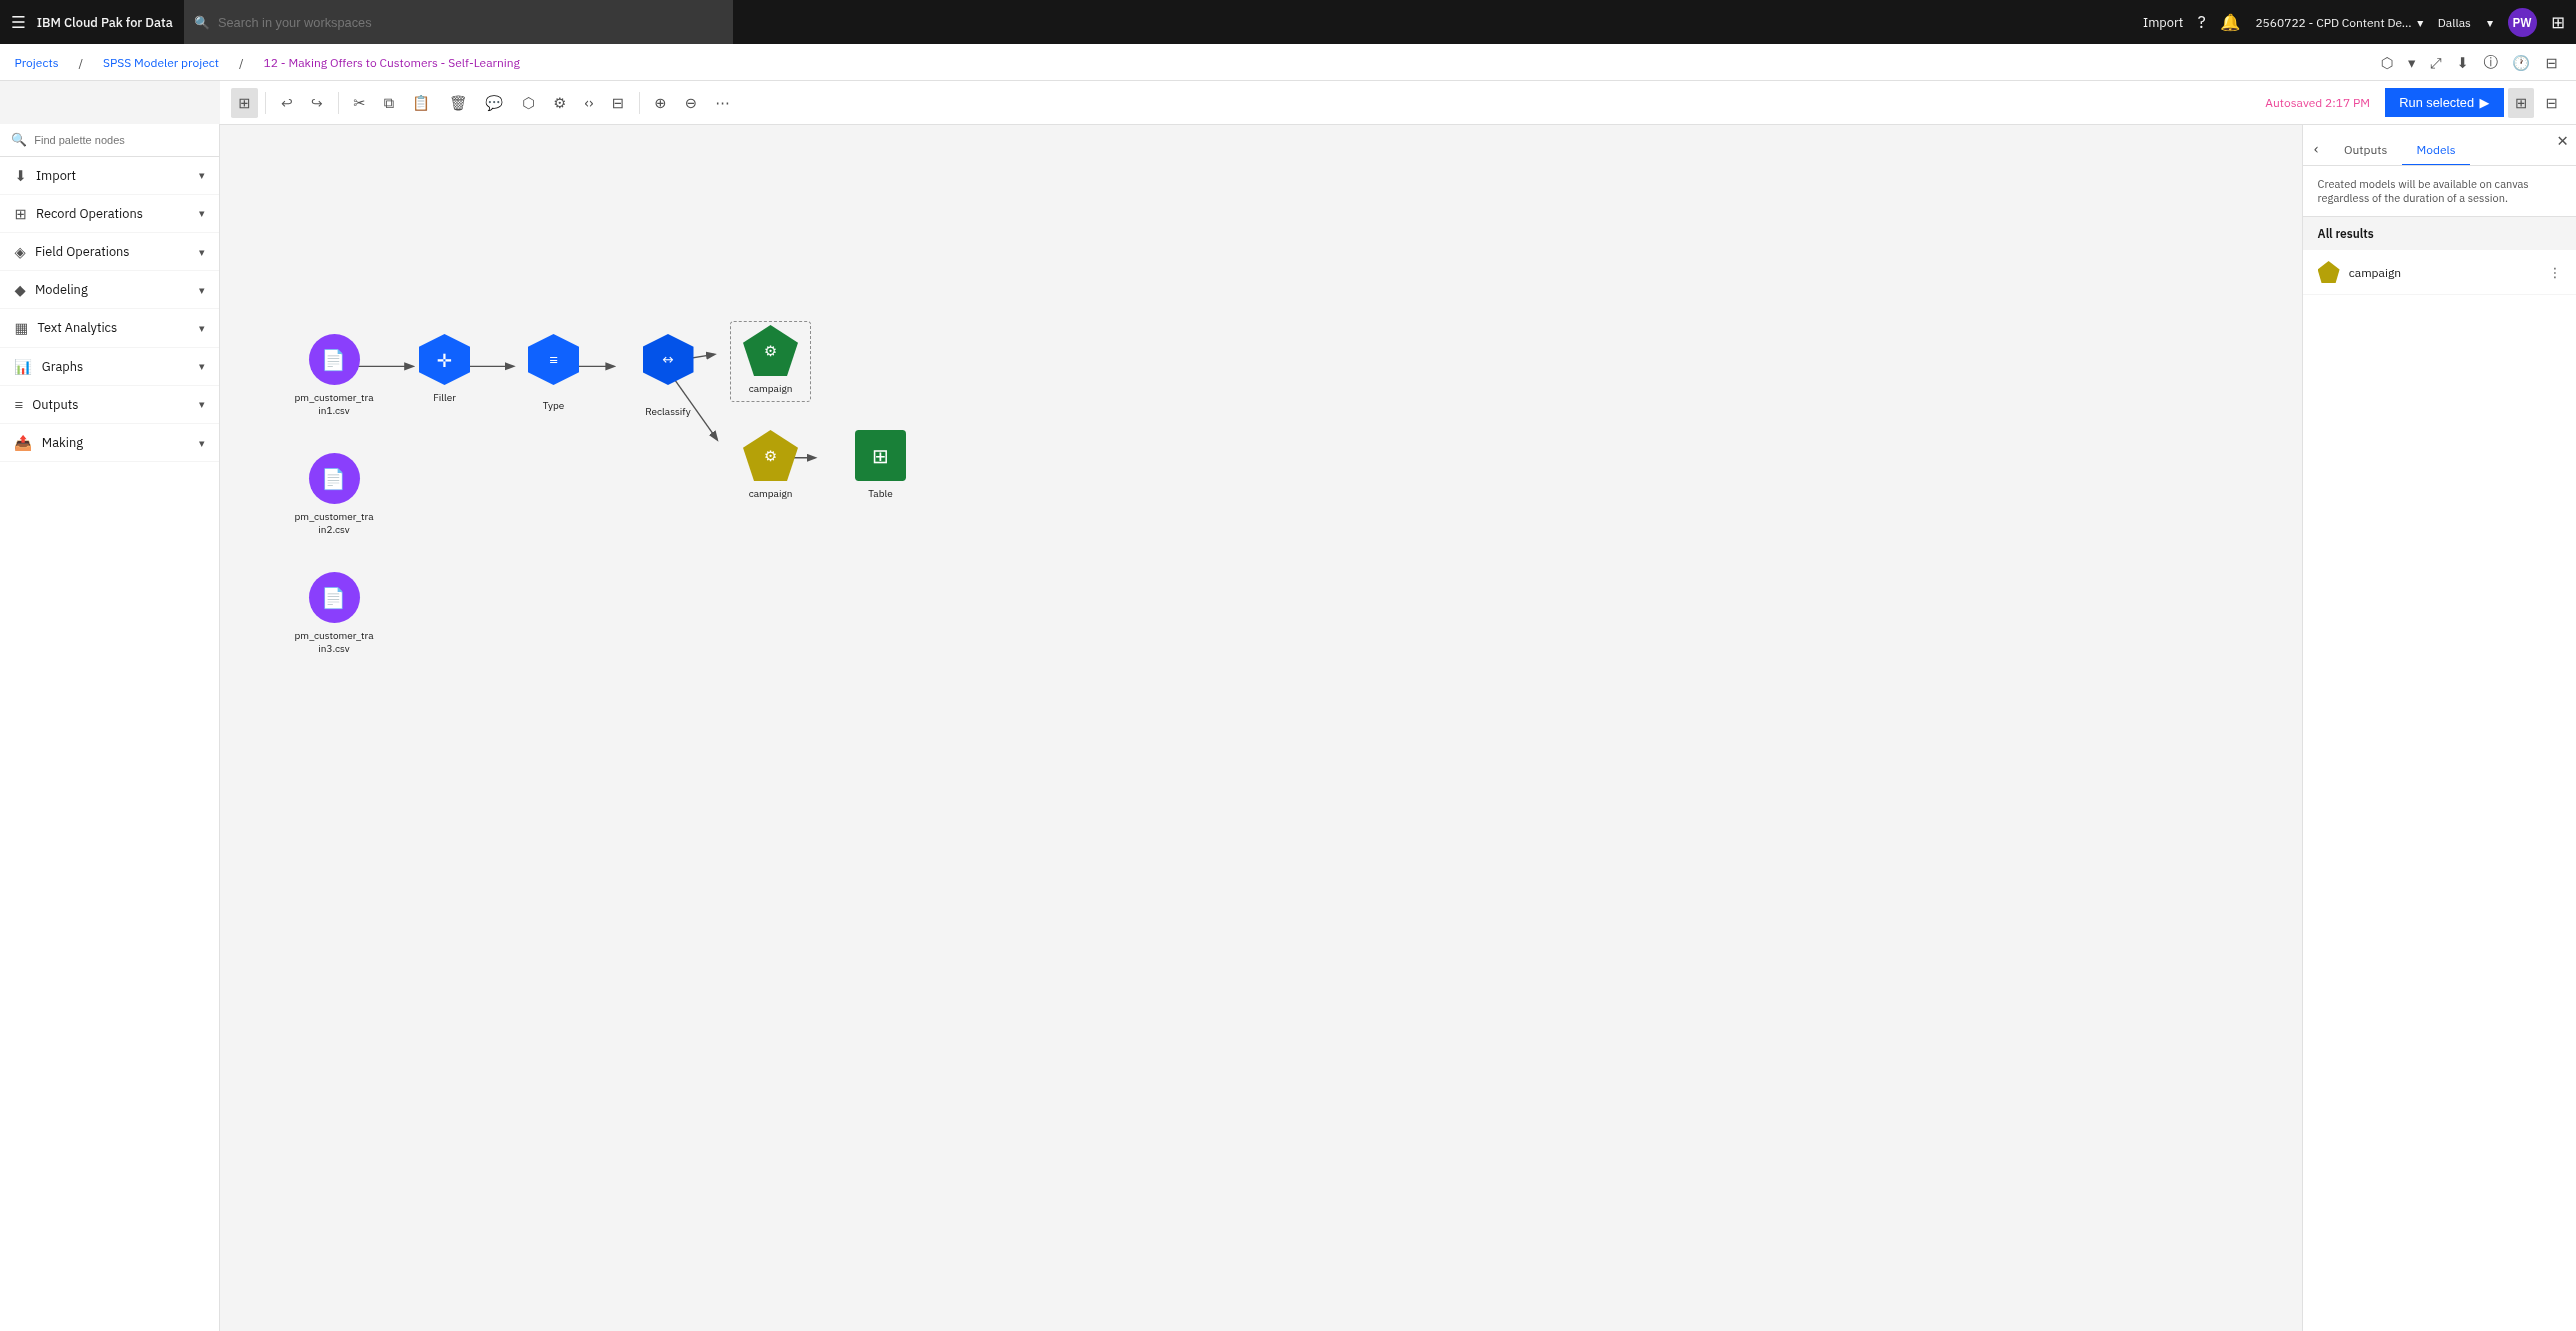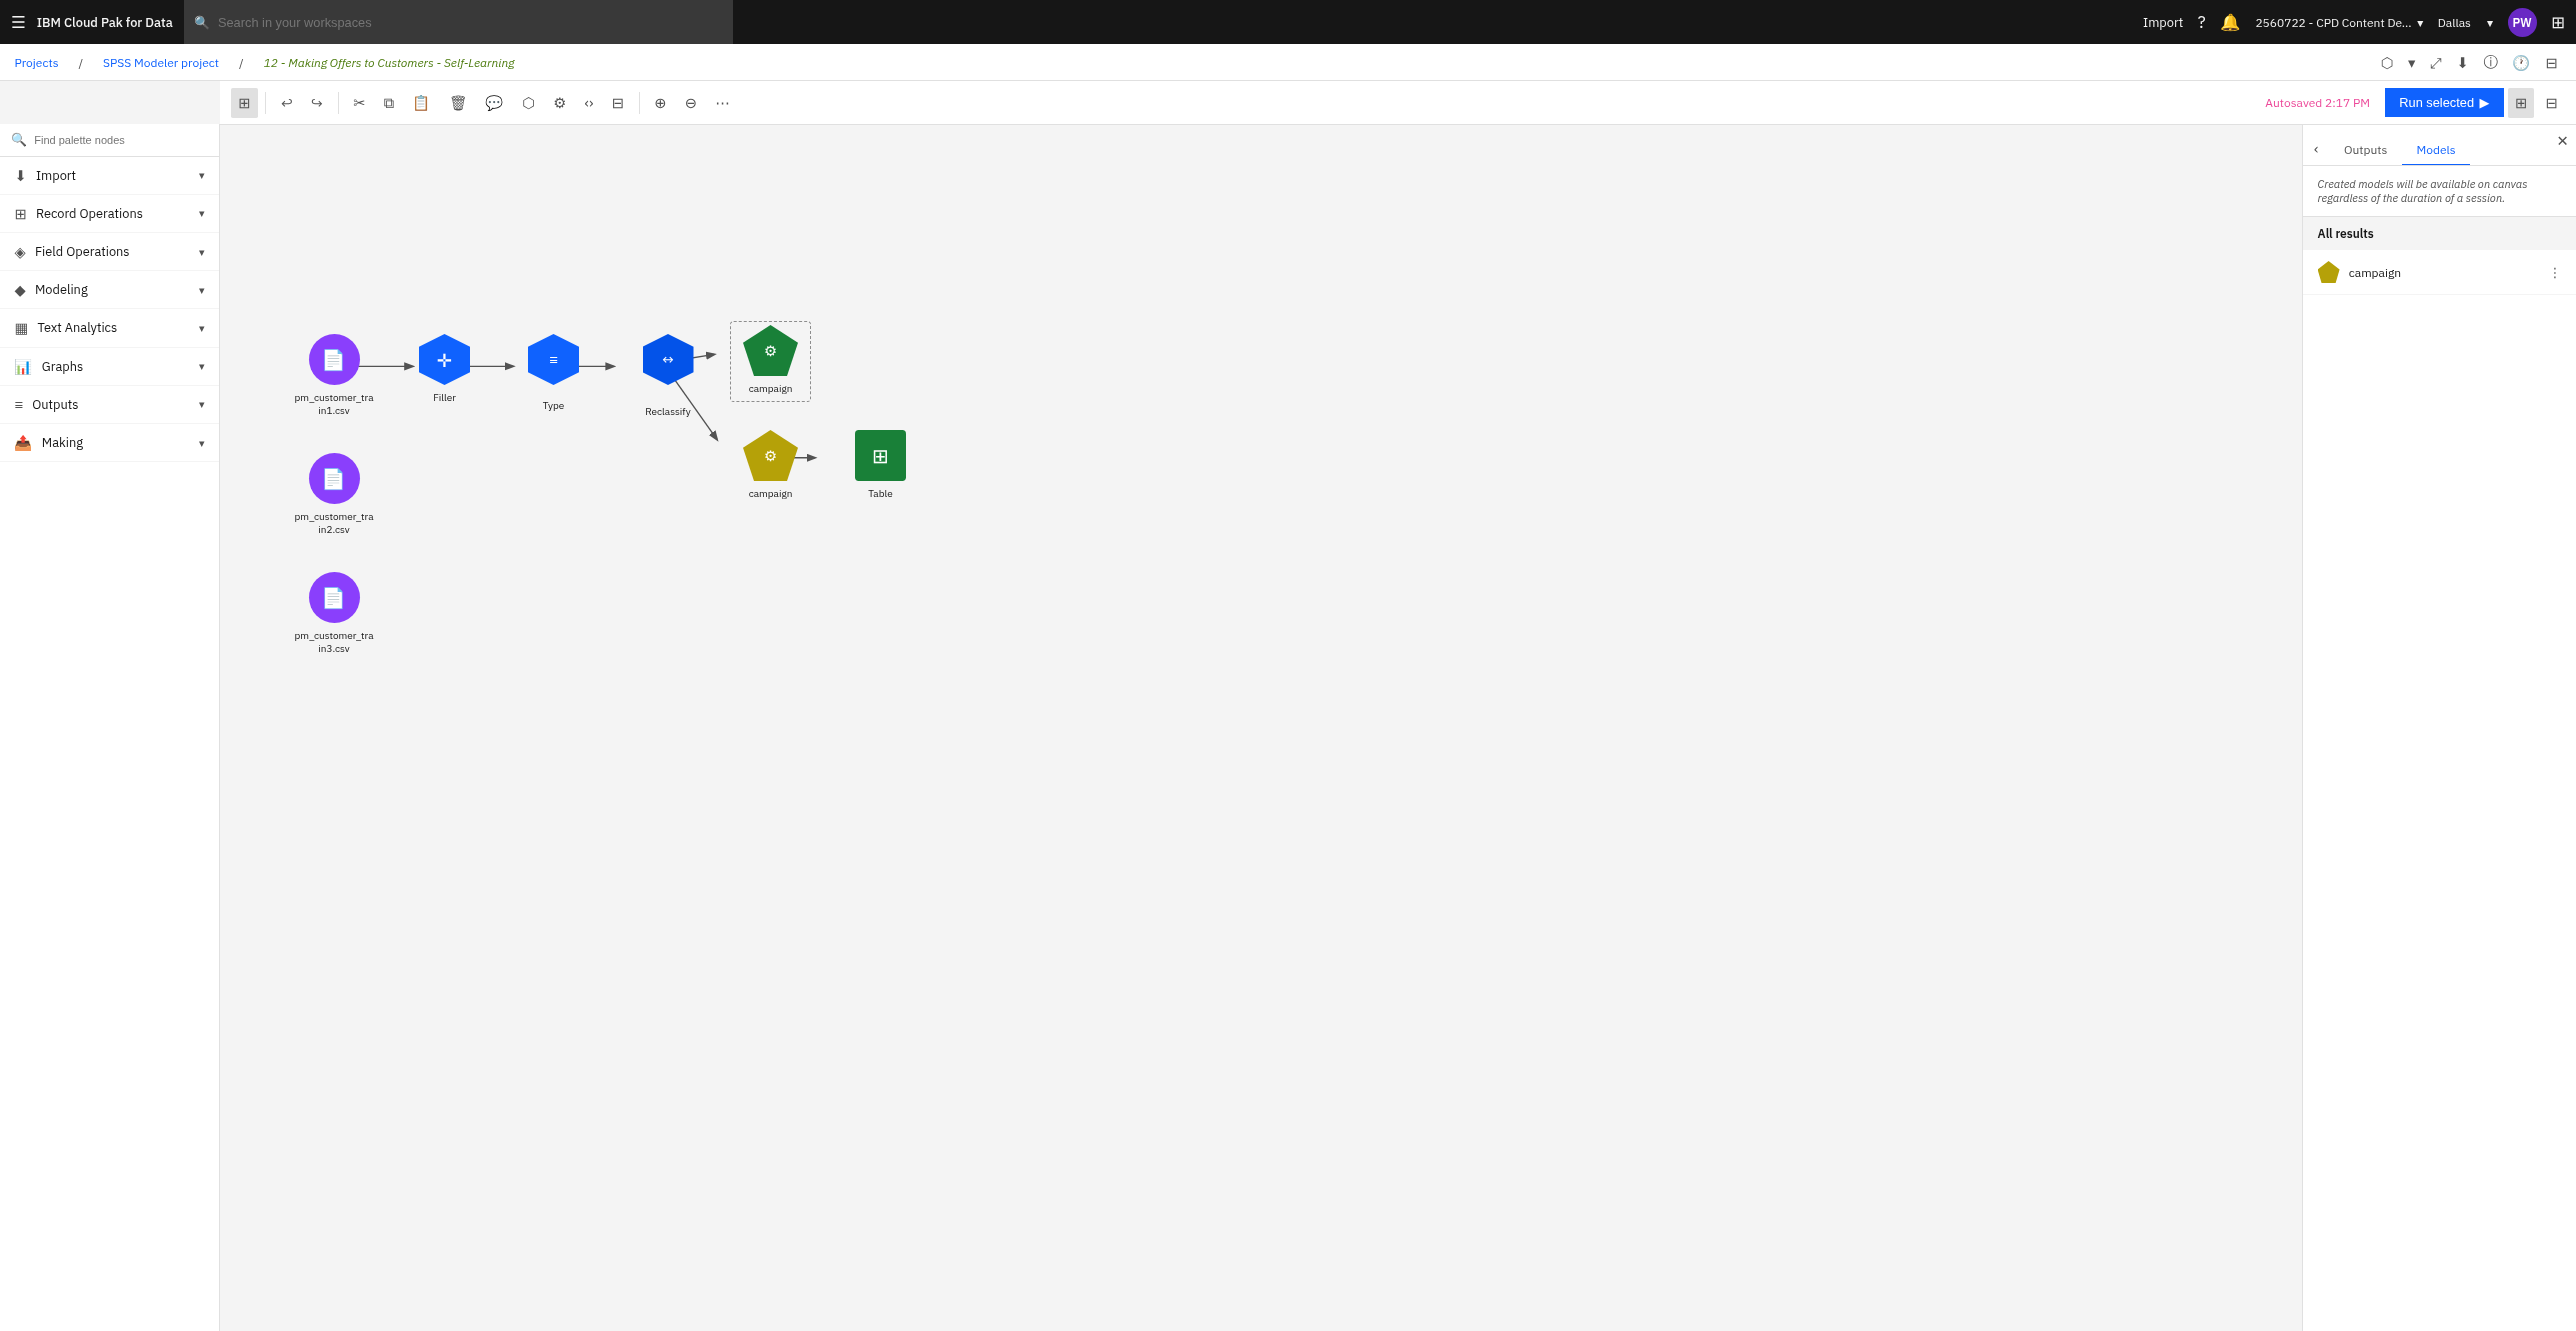--- a/index.html
+++ b/index.html
@@ -46,21 +46,21 @@
     
     .breadcrumb-bar {
       display: flex; align-items: center; justify-content: space-between;
       background: white; padding: 0 14.6px;
       height: 37px; border-bottom: 0.9px solid #e0e0e0;
       position: fixed; top: 44px; left: 0; right: 0; z-index: 99;
     }
     .breadcrumb { display: flex; align-items: center; gap: 20px; font-size: 12px; }
     .breadcrumb a { color: #0f62fe; text-decoration: none; }
     .breadcrumb .sep { color: #525252; }
-    .breadcrumb .current { color: #4d7c0f; font-style: italic; }
+    .breadcrumb .current { color: #a21caf; }
     .breadcrumb-actions { display: flex; align-items: center; gap: 7.3px; }
     .breadcrumb-actions .icon-btn { color: #525252; cursor: pointer; font-size: 14.6px; padding: 3.7px; }
 
     
     .toolbar {
       display: flex; align-items: center; gap: 3.7px;
       background: white; padding: 0 11px;
       height: 44px; border-bottom: 0.9px solid #e0e0e0;
       position: fixed; top: 81px; left: 220px; right: 0; z-index: 98;
     }
@@ -134,21 +134,20 @@
     .panel-tab {
       padding: 7.3px 14.6px; font-size: 12px; cursor: pointer;
       color: #525252; border-bottom: 1.8px solid transparent;
     }
     .panel-tab.active { color: #0f62fe; border-bottom-color: #0f62fe; }
     .right-panel .back-btn { color: #525252; cursor: pointer; padding: 7.3px 11px; font-size: 14.6px; }
     .panel-header-row { display: flex; align-items: center; }
     .panel-info {
       padding: 11px 14.6px; font-size: 11px; color: #525252;
       border-bottom: 0.9px solid #e0e0e0;
-      font-style: italic;
     }
     .all-results-header {
       padding: 9.1px 14.6px; font-size: 12px; font-weight: 600;
       background: #f4f4f4; color: #161616;
     }
     .result-item {
       display: flex; align-items: center; justify-content: space-between;
       padding: 11px 14.6px; border-bottom: 0.9px solid #f4f4f4; cursor: pointer;
     }
     .result-item-left { display: flex; align-items: center; gap: 9.1px; }

